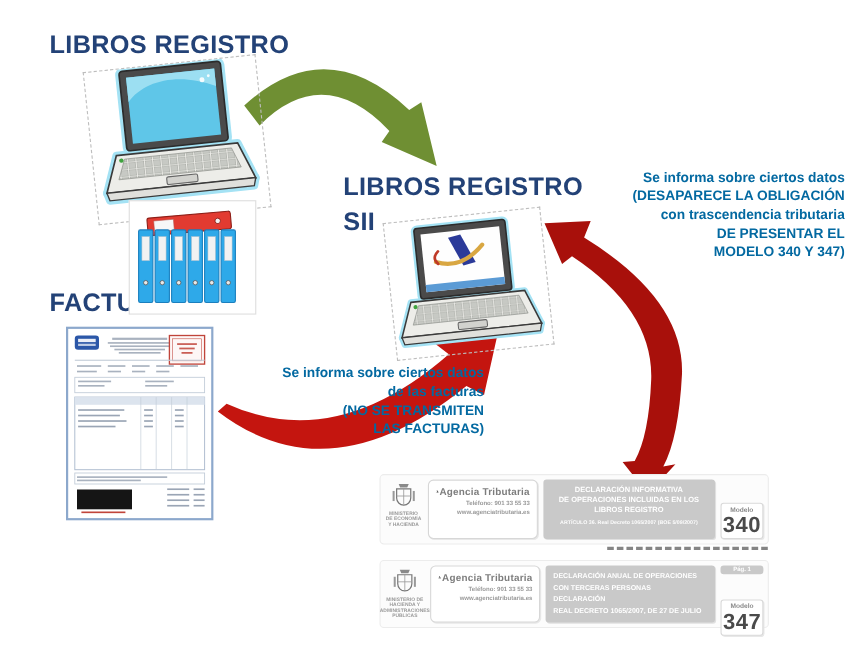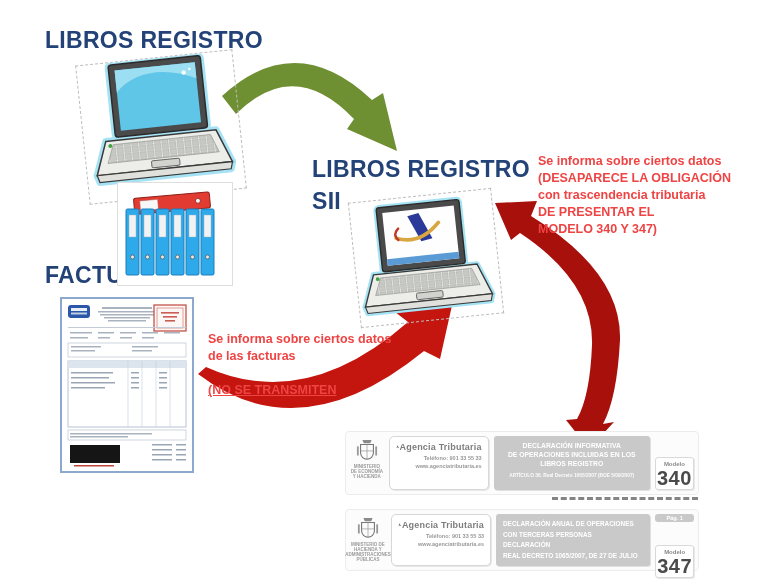--- a/index.html
+++ b/index.html
@@ -1,20 +1,20 @@
 <!DOCTYPE html>
 <html><head>
 <meta charset="utf-8">
 <style>
   html,body{margin:0;padding:0;background:#fff;}
   #canvas{position:relative;width:768px;height:588px;background:#ffffff;overflow:hidden;
           font-family:"Liberation Sans",sans-serif;}
   .title{position:absolute;color:#234277;font-weight:bold;font-size:23px;letter-spacing:0.3px;white-space:nowrap;}
-  .note{position:absolute;color:#ef4444;font-weight:bold;font-size:12.5px;line-height:17px;text-align:left;}
-  .note .uline{text-decoration:underline;margin-top:17px;}
+  .note{position:absolute;color:#0369a1;font-weight:bold;font-size:12.5px;line-height:17px;text-align:right;}
+  .note .uline{}
   .note div{white-space:nowrap;}
   .marquee{position:absolute;border:1px dashed #bdbdbd;transform:rotate(-6deg);background:rgba(255,255,255,0.0);}
   .imgbox{position:absolute;background:#fff;}
   .overlay{position:absolute;left:0;top:0;pointer-events:none;}
   
   .form{position:absolute;display:flex;gap:5px;background:#fcfcfc;border:1px solid #ececec;
         border-radius:4px;padding:4px;box-sizing:border-box;}
   .coat-col{width:36px;display:flex;flex-direction:column;align-items:center;justify-content:flex-start;padding-top:2px;}
   .ministry{font-size:4.5px;line-height:5px;color:#9b9b9b;text-align:center;margin-top:2px;font-weight:bold;}
   .agency-box{width:100px;background:#fff;border:1px solid #d7d7d7;border-radius:5px;padding:4px 6px;box-sizing:border-box;
@@ -219,20 +219,21 @@
     <div>(DESAPARECE LA OBLIGACIÓN</div>
     <div>con trascendencia tributaria</div>
     <div>DE PRESENTAR EL</div>
     <div>MODELO 340 Y 347)</div>
   </div>
 
   <div class="note" style="left:208px;top:331px;width:232px;">
     <div>Se informa sobre ciertos datos</div>
     <div>de las facturas</div>
     <div class="uline">(NO SE TRANSMITEN</div>
+    <div class="uline">LAS FACTURAS)</div>
   </div>
 
   <div class="form" style="left:345px;top:431px;width:354px;height:64px;">
     <div class="coat-col">
       <svg width="22" height="24" viewBox="0 0 24 26">
         <path d="M7,2 h10 l-1.5,3.5 h-7 z" fill="#8a8a8a"></path>
         <path d="M5,7 h14 v9 a7 7 0 0 1 -7 7 a7 7 0 0 1 -7 -7 z" fill="none" stroke="#777" stroke-width="1.2"></path>
         <line x1="12" y1="7" x2="12" y2="22.5" stroke="#999" stroke-width="0.8"></line>
         <line x1="5" y1="14" x2="19" y2="14" stroke="#999" stroke-width="0.8"></line>
         <rect x="1" y="9" width="2" height="10" fill="#999"></rect>

